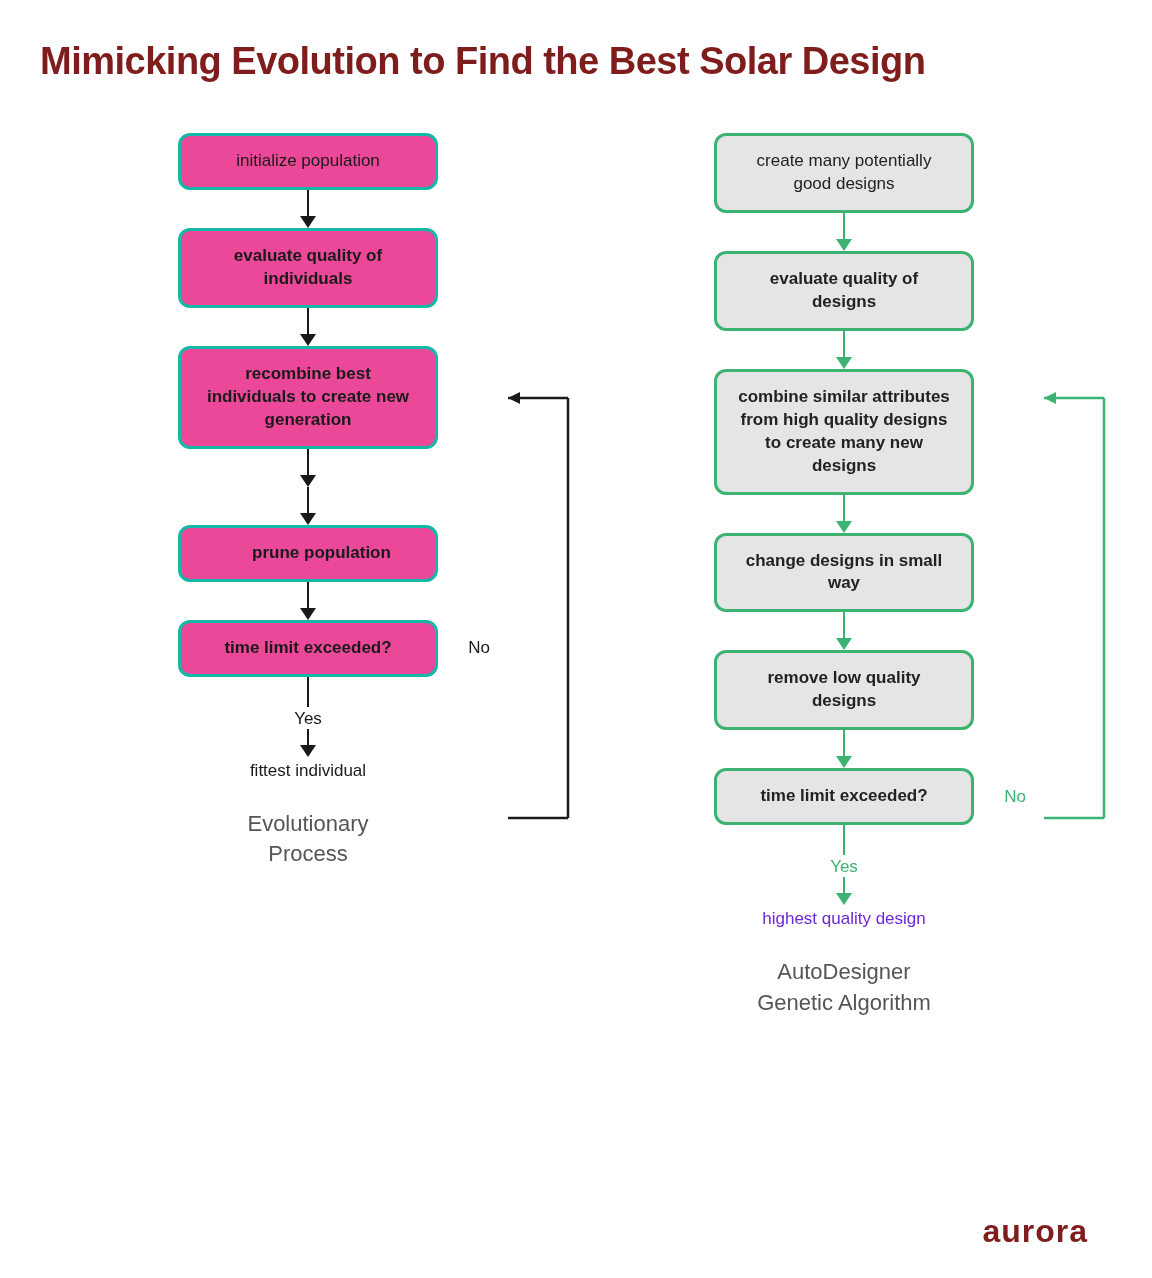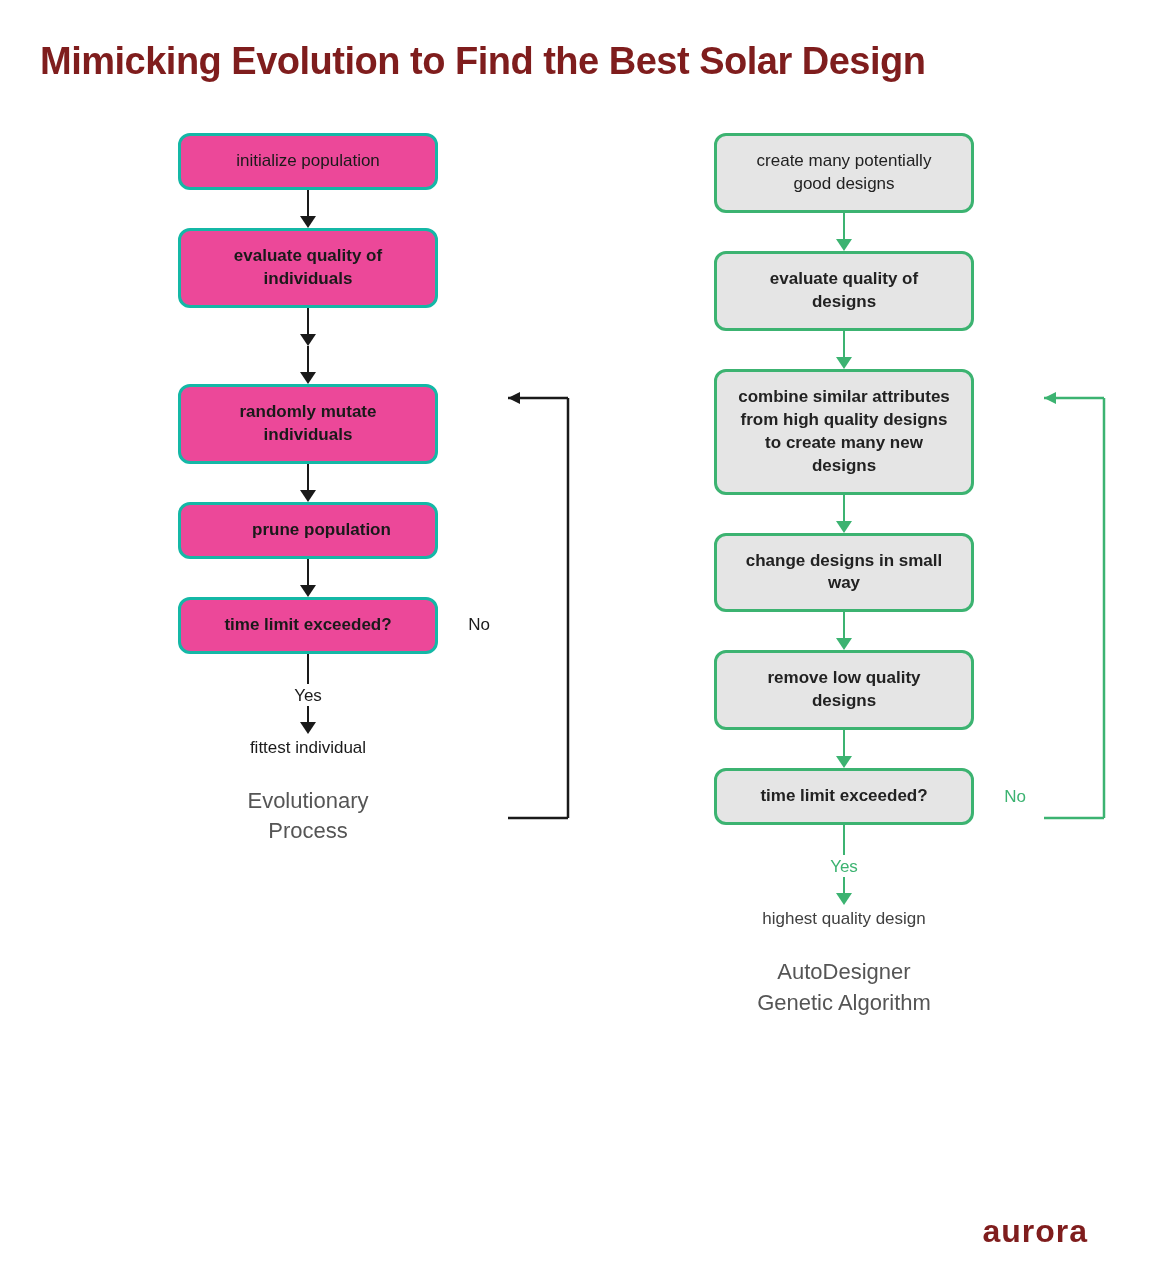--- a/index.html
+++ b/index.html
@@ -89,21 +89,21 @@
       font-weight: 500;
     }
     .yes-label.green-text { color: #3cb371; }
 
     .final-text {
       font-size: 17px;
       color: #1a1a1a;
       text-align: center;
       margin-top: 4px;
     }
-    .final-text.green-text { color: #404040; }
+    .final-text.green-text { color: #6d28d9; }
 
     
     .caption {
       font-size: 22px;
       color: #555;
       text-align: center;
       margin-top: 28px;
       line-height: 1.4;
     }
     .aurora-logo {
@@ -143,27 +143,27 @@
           <div class="arrowhead black"></div>
         </div>
 
         <div class="flow-box black" style="font-weight:600;">evaluate quality of individuals</div>
 
         <div class="arrow-down">
           <div class="line black"></div>
           <div class="arrowhead black"></div>
         </div>
 
-
-        <div class="arrow-down">
-          <div class="line black"></div>
-          <div class="arrowhead black"></div>
-        </div>
-
-        <div class="flow-box black" style="font-weight:600;">randomly mutate individuals</div>
+        <div class="flow-box black" style="font-weight:600;">recombine best individuals to create new generation</div>
+
+        <div class="arrow-down">
+          <div class="line black"></div>
+          <div class="arrowhead black"></div>
+        </div>
+
 
         <div class="arrow-down">
           <div class="line black"></div>
           <div class="arrowhead black"></div>
         </div>
 
         <div class="flow-box black" style="font-weight:600;padding-left:47px;">prune population</div>
 
         <div class="arrow-down">
           <div class="line black"></div>

